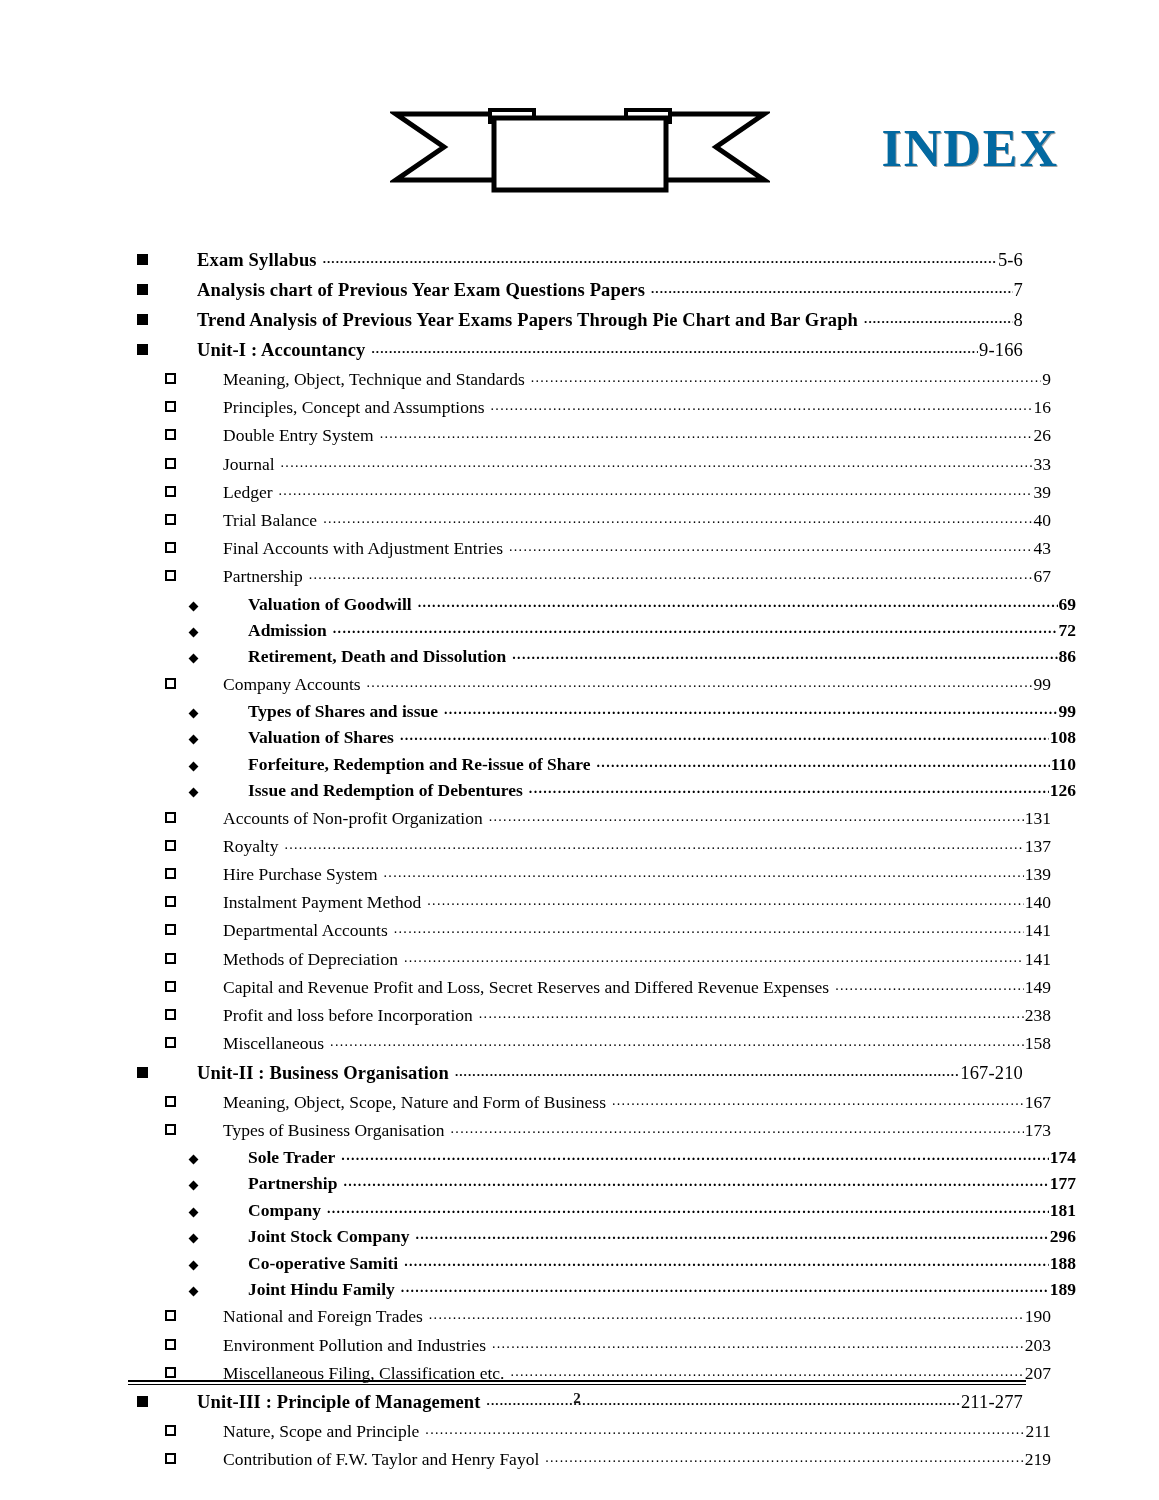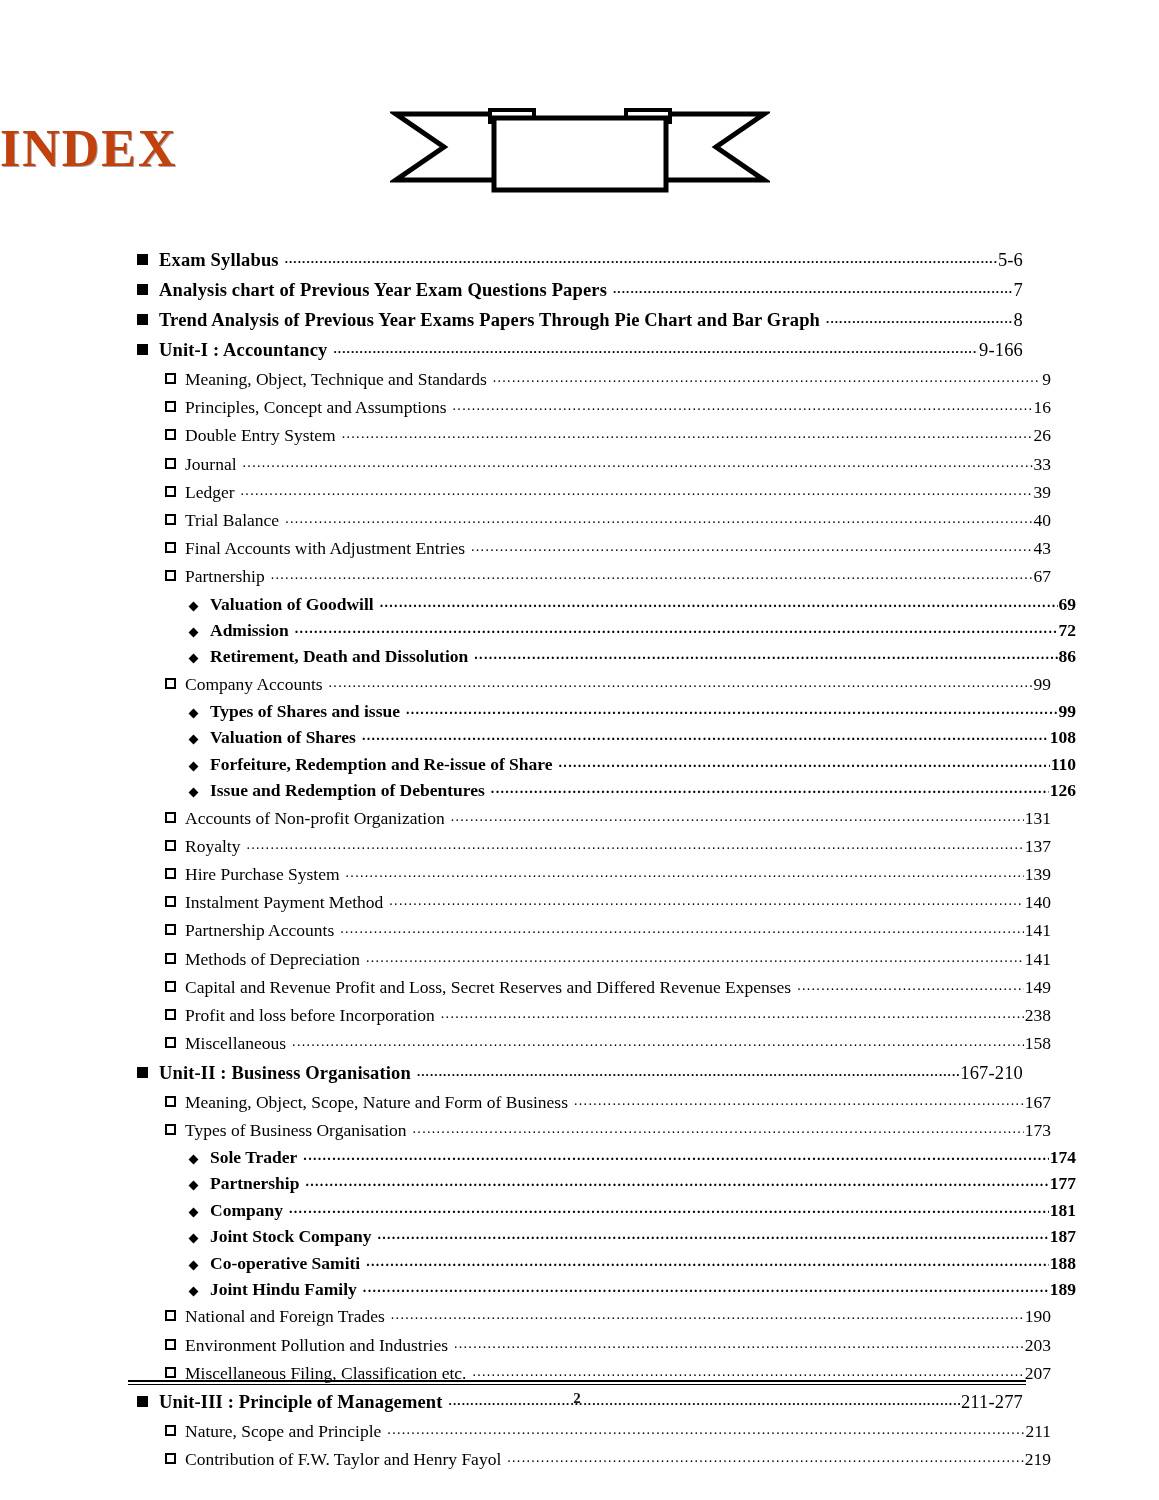--- a/index.html
+++ b/index.html
@@ -23,27 +23,27 @@
     top: 96px;
     width: 1159px;
     height: 110px;
   }
   .banner-svg { display: block; margin: 0 auto; }
   .banner-title {
     position: absolute;
     left: 0;
     top: 119px;
     width: 1059px;
-    text-align: left;
+    text-align: right;
     font-family: "Liberation Serif", "DejaVu Serif", serif;
     font-weight: bold;
     font-size: 52px;
     letter-spacing: 2px;
     line-height: 60px;
-    color: #c2410c;
+    color: #0369a1;
     text-shadow: 1px 1px 0 rgba(0,0,0,0.35);
   }
 
   
   .toc {
     position: absolute;
     left: 137px;
     top: 246px;
     width: 886px;
   }
@@ -80,20 +80,21 @@
   .m-l3 {
     width: 7px; height: 7px;
     background: #000;
     transform: rotate(45deg) translateY(0px);
     margin-right: 13px;
   }
 
   .label {
     flex: 0 0 auto;
     padding-right: 6px;
+    margin-left: 38px;
   }
   .leader {
     flex: 1 1 auto;
     overflow: hidden;
     min-width: 8px;
     position: relative;
     top: -3px;
   }
   .leader::after {
     content: "......................................................................................................................................................................................................................................................................................";
@@ -319,21 +320,21 @@
       <span class="pageno">139</span>
     </div>
     <div class="row lvl2">
       <span class="marker m-l2"></span>
       <span class="label">Instalment Payment Method</span>
       <span class="leader"></span>
       <span class="pageno">140</span>
     </div>
     <div class="row lvl2">
       <span class="marker m-l2"></span>
-      <span class="label">Partnership Accounts</span>
+      <span class="label">Departmental Accounts</span>
       <span class="leader"></span>
       <span class="pageno">141</span>
     </div>
     <div class="row lvl2">
       <span class="marker m-l2"></span>
       <span class="label">Methods of Depreciation</span>
       <span class="leader"></span>
       <span class="pageno">141</span>
     </div>
     <div class="row lvl2">
@@ -387,21 +388,21 @@
     <div class="row lvl3">
       <span class="marker m-l3"></span>
       <span class="label">Company</span>
       <span class="leader"></span>
       <span class="pageno">181</span>
     </div>
     <div class="row lvl3">
       <span class="marker m-l3"></span>
       <span class="label">Joint Stock Company</span>
       <span class="leader"></span>
-      <span class="pageno">187</span>
+      <span class="pageno">296</span>
     </div>
     <div class="row lvl3">
       <span class="marker m-l3"></span>
       <span class="label">Co-operative Samiti</span>
       <span class="leader"></span>
       <span class="pageno">188</span>
     </div>
     <div class="row lvl3">
       <span class="marker m-l3"></span>
       <span class="label">Joint Hindu Family</span>

